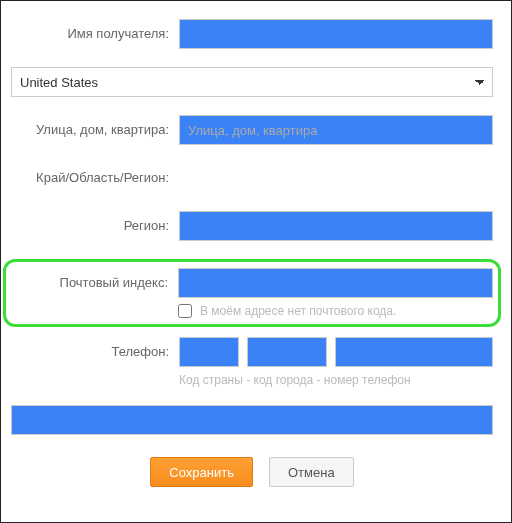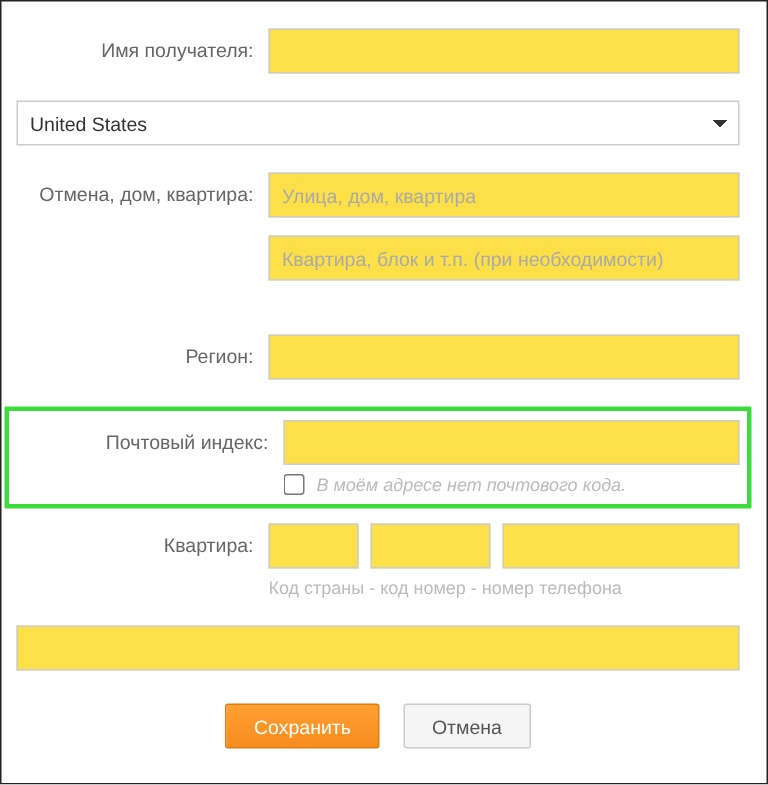--- a/index.html
+++ b/index.html
@@ -39,21 +39,21 @@
     display: flex;
     flex-direction: column;
   }
   input[type="text"], select {
     width: 100%;
     height: 30px;
     border: 1px solid #ccc;
     padding: 4px 8px;
     font-size: 13px;
     color: #333;
-    background: #fde047;
+    background: #3b82f6;
   }
   input[type="text"]::placeholder {
     color: #aaa;
   }
   select {
     appearance: none;
     background: #fff;
     padding-right: 40px;
     color: #333;
     position: relative;
@@ -78,38 +78,37 @@
   }
   .checkbox-row input[type="checkbox"] {
     width: 14px;
     height: 14px;
     margin-right: 8px;
     accent-color: #ccc;
   }
   .checkbox-row label {
     color: #bbb;
     font-size: 12px;
-    font-style: italic;
   }
   .phone-group {
     display: flex;
     gap: 8px;
   }
   .phone-group input {
     flex: 1;
     min-width: 0;
   }
   .phone-group input:nth-child(1) { flex: 0 0 60px; }
   .phone-group input:nth-child(2) { flex: 0 0 80px; }
   .phone-group input:nth-child(3) { flex: 1; }
   .highlight-box {
     border: 3px solid #3bdc3b;
-    border-radius: 1px;
+    border-radius: 12px;
     margin: 0 -8px 10px -8px;
-    padding: 0 5px 0 15px;
+    padding: 0 5px 0 4px;
   }
   .button-row {
     display: flex;
     justify-content: center;
     gap: 16px;
     margin-top: 22px;
   }
   .btn {
     height: 30px;
     padding: 0 18px;
@@ -142,28 +141,28 @@
 
   <div class="form-row">
     <div class="input-col">
       <select>
         <option>United States</option>
       </select>
     </div>
   </div>
 
   <div class="form-row">
-    <div class="label-col">Отмена, дом, квартира:</div>
+    <div class="label-col">Улица, дом, квартира:</div>
     <div class="input-col">
       <input type="text" placeholder="Улица, дом, квартира" style="">
-      <input type="text" class="street2" placeholder="Квартира, блок и т.п. (при необходимости)" style="">
-    </div>
-  </div>
-
-  <div class="form-row">
+    </div>
+  </div>
+
+  <div class="form-row">
+    <div class="label-col">Край/Область/Регион:</div>
   </div>
 
   <div class="form-row">
     <div class="label-col">Регион:</div>
     <div class="input-col">
       <input type="text" style="">
     </div>
   </div>
 
   <div class="highlight-box">
@@ -173,28 +172,28 @@
         <input type="text" style="">
         <div class="checkbox-row">
           <input type="checkbox" style="">
           <label>В моём адресе нет почтового кода.</label>
         </div>
       </div>
     </div>
   </div>
 
   <div class="form-row">
-    <div class="label-col">Квартира:</div>
+    <div class="label-col">Телефон:</div>
     <div class="input-col">
       <div class="phone-group">
         <input type="text" style="">
         <input type="text" style="">
         <input type="text" style="">
       </div>
-      <div class="hint">Код страны - код номер - номер телефона</div>
+      <div class="hint">Код страны - код города - номер телефон</div>
     </div>
   </div>
 
   <div class="form-row">
     <div class="input-col">
       <input type="text" style="">
     </div>
   </div>
 
   <div class="button-row">

